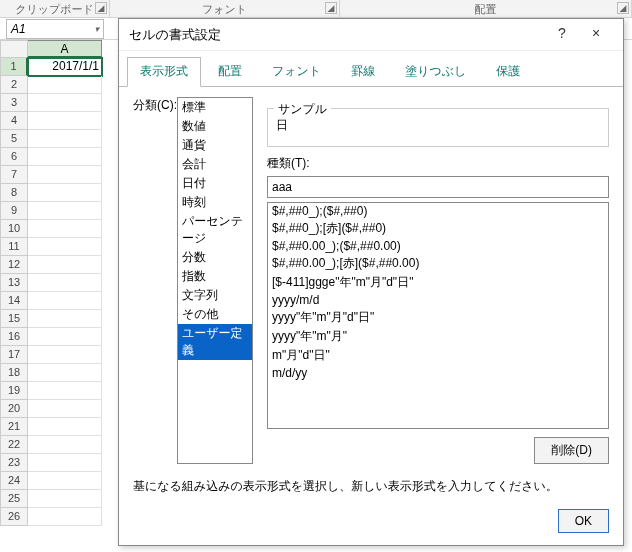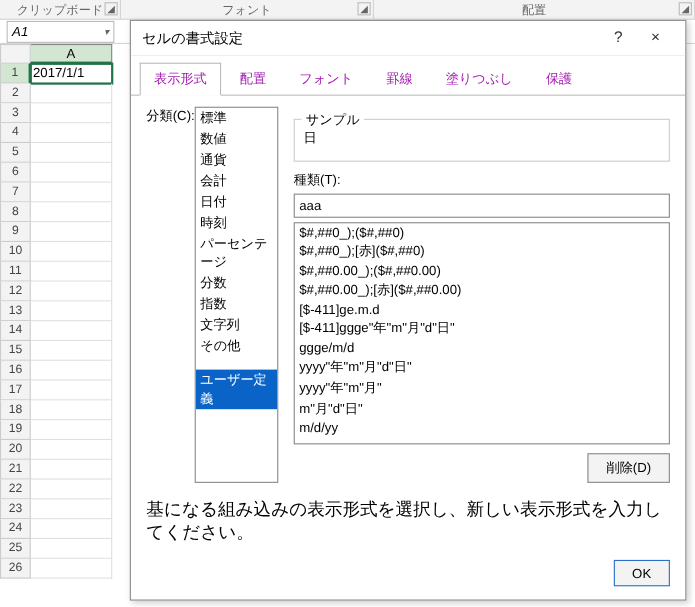--- a/index.html
+++ b/index.html
@@ -17,47 +17,47 @@
 
 
 .sheet-area { position: absolute; left: 0; top: 40px; right: 0; bottom: 0; }
 .colhdr-row { display: flex; height: 18px; }
 .corner { width: 28px; border: 1px solid #ccc; background: #f3f3f3; }
 .colhdr { width: 74px; text-align: center; border: 1px solid #888; border-left: none; background: #e6e6e6; font-size: 12px; line-height: 16px; }
 .colhdr.sel { background: #d2e6d2; border-bottom: 2px solid #217346; }
 .row { display: flex; height: 18px; }
 .rowhdr { width: 28px; text-align: center; border: 1px solid #ccc; border-top: none; background: #f3f3f3; font-size: 11px; line-height: 16px; color: #444; }
 .rowhdr.sel { background: #d2e6d2; border-right: 2px solid #217346; }
-.cell { width: 74px; border-right: 1px solid #e0e0e0; border-bottom: 1px solid #e0e0e0; padding: 0 2px; font-size: 12px; line-height: 16px; }
+.cell { width: 74px; border-right: 1px solid #e0e0e0; border-bottom: 1px solid #e0e0e0; padding: 0 2px; font-size: 12px; line-height: 16px; text-align: right; }
 .cell.sel { outline: 2px solid #217346; outline-offset: -1px; }
 
 
 .dialog { position: absolute; left: 118px; top: 18px; width: 506px; height: 528px; background: #fff; border: 1px solid #888; box-shadow: 2px 2px 6px rgba(0,0,0,0.2); display: flex; flex-direction: column; }
 .titlebar { height: 32px; display: flex; align-items: center; padding: 0 10px; border-bottom: 1px solid #eee; }
 .titlebar .title { flex: 1; font-size: 13px; }
 .titlebar .tbtn { width: 34px; height: 24px; text-align: center; line-height: 20px; font-size: 14px; color: #333; }
 .tabs { display: flex; border-bottom: 1px solid #bbb; padding: 6px 8px 0 8px; gap: 4px; }
-.tab { padding: 5px 12px; border: 1px solid transparent; font-size: 12px; color: #a21caf; }
+.tab { padding: 5px 12px; border: 1px solid transparent; font-size: 12px; color: #0f766e; }
 .tab.active { border: 1px solid #bbb; border-bottom: 1px solid #fff; background: #fff; margin-bottom: -1px; }
 .dbody { flex: 1; padding: 10px 14px; display: flex; gap: 14px; }
 .leftcol { width: 120px; display: flex; }
 .label { font-size: 12px; margin-bottom: 4px; }
 .catlist { flex: 1; border: 1px solid #888; overflow-y: auto; background: #fff; min-height: 280px; }
 .catlist .item { padding: 1px 4px; font-size: 12px; }
-.catlist .item.sel { background: #0a64c8; color: #fff; margin-top: 12px; }
+.catlist .item.sel { background: #0a64c8; color: #fff; }
 .rightcol { flex: 1; display: flex; flex-direction: column; margin-top: 11px; }
 .samplebox { border: 1px solid #ccc; padding: 6px 8px 10px 8px; margin-bottom: 8px; position: relative; }
 .samplebox .lbl { position: absolute; top: -8px; left: 6px; background: #fff; padding: 0 4px; font-size: 12px; }
 .sampleval { font-size: 12px; padding: 2px 0; }
 .typeinput { width: 100%; border: 1px solid #888; padding: 3px 4px; font-size: 12px; margin-bottom: 4px; }
 .typelist { flex: 1; border: 1px solid #888; overflow-y: scroll; background: #fff; min-height: 160px; }
 .typelist .item { padding: 1px 4px; font-size: 12px; white-space: nowrap; }
 .delrow { text-align: right; margin-top: 8px; }
 .btn { border: 1px solid #888; background: #f3f3f3; padding: 4px 16px; font-size: 12px; }
-.hint { font-size: 16px; padding: 4px 14px 6px 14px; }
+.hint { font-size: 12px; padding: 4px 14px 6px 14px; }
 .footer { display: flex; justify-content: flex-end; gap: 10px; padding: 8px 14px 12px 14px; }
 .btn.primary { border: 1.5px solid #2a6fc9; }
 
 
 .catlist::-webkit-scrollbar, .typelist::-webkit-scrollbar { width: 16px; }
 .catlist::-webkit-scrollbar-thumb, .typelist::-webkit-scrollbar-thumb { background: #c8c8c8; }
 .catlist::-webkit-scrollbar-track, .typelist::-webkit-scrollbar-track { background: #f0f0f0; }
 </style>
 </head>
 <body>
@@ -225,23 +225,22 @@
         <span class="lbl">サンプル</span>
         <div class="sampleval">日</div>
       </div>
       <div class="label"><span>種類(T):</span></div>
       <input class="typeinput" value="aaa" style="">
       <div class="typelist" id="typelist">
           <div class="item">$#,##0_);($#,##0)</div>
           <div class="item">$#,##0_);[赤]($#,##0)</div>
           <div class="item">$#,##0.00_);($#,##0.00)</div>
           <div class="item">$#,##0.00_);[赤]($#,##0.00)</div>
-          <div class="item">[$-411]ge.m.d</div>
           <div class="item">[$-411]ggge"年"m"月"d"日"</div>
-          <div class="item">ggge/m/d</div>
+          <div class="item">yyyy/m/d</div>
           <div class="item">yyyy"年"m"月"d"日"</div>
           <div class="item">yyyy"年"m"月"</div>
           <div class="item">m"月"d"日"</div>
           <div class="item">m/d/yy</div>
         </div>
       <div class="delrow">
         <button class="btn">削除(D)</button>
       </div>
     </div>
   </div>

